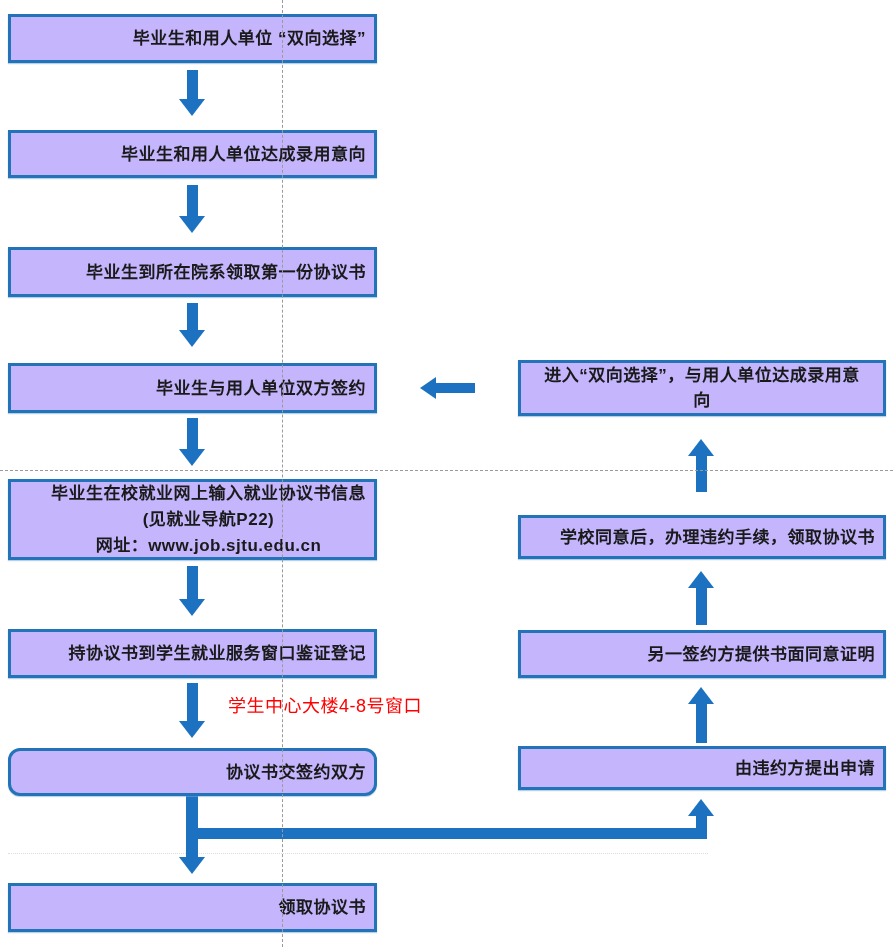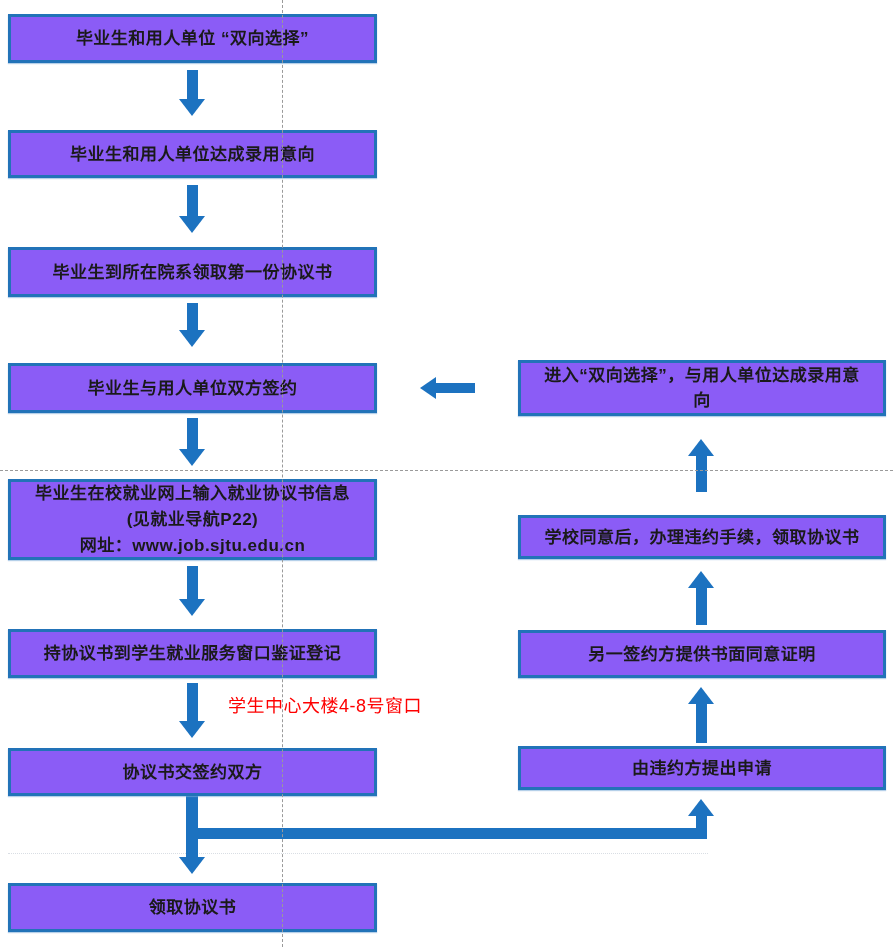--- a/index.html
+++ b/index.html
@@ -14,22 +14,22 @@
   body{font-family:"Liberation Sans","DejaVu Sans",sans-serif;}
   .canvas{position:relative;width:893px;height:947px;background:#ffffff;overflow:hidden;}
 
   
   .guide-v{position:absolute;top:0;height:947px;width:0;border-left:1px dashed var(--guide-gray);z-index:6;}
   .guide-h{position:absolute;left:0;width:893px;height:0;border-top:1px dashed var(--guide-gray);z-index:6;}
   .faint-dotted{position:absolute;height:0;border-top:1px dotted #d9dee4;z-index:1;}
 
   
   .fbox{
-    position:absolute;background:#8b5cf6;border:3px solid var(--border-blue);
-    display:flex;align-items:center;justify-content:center;text-align:center;
+    position:absolute;background:#c4b5fd;border:3px solid var(--border-blue);
+    display:flex;align-items:center;justify-content:flex-end;text-align:center;
     font-weight:bold;color:var(--text-dark);font-size:17px;line-height:25px;
     letter-spacing:0.5px;z-index:3;padding:2px 8px;
     box-shadow:0 1px 1px rgba(120,170,215,0.55);
   }
   .left-col{left:8px;width:369px;}
   .right-col{left:518px;width:368px;}
 
   
   .shaft-v{position:absolute;width:11px;background:var(--blue);z-index:2;}
   .shaft-h{position:absolute;height:10px;background:var(--blue);z-index:2;}
@@ -67,21 +67,21 @@
   <div class="fbox left-col multiline" style="top:479px;height:81px;line-height:26px;">
     <div>
       <span>毕业生在校就业网上输入就业协议书信息</span>
       <span>(见就业导航P22)</span>
       <span>网址：www.job.sjtu.edu.cn</span>
     </div>
   </div>
   <div class="fbox left-col" style="top:629px;height:49px;">
     <span>持协议书到学生就业服务窗口鉴证登记</span>
   </div>
-  <div class="fbox left-col" style="top:748px;height:48px;">
+  <div class="fbox left-col" style="top:748px;height:48px;border-radius:12px;">
     <span>协议书交签约双方</span>
   </div>
   <div class="fbox left-col" style="top:883px;height:49px;">
     <span>领取协议书</span>
   </div>
 
   <div class="fbox right-col" style="top:360px;height:56px;padding:2px 18px;">
     <span>进入“双向选择”，与用人单位达成录用意向</span>
   </div>
   <div class="fbox right-col" style="top:515px;height:44px;">

